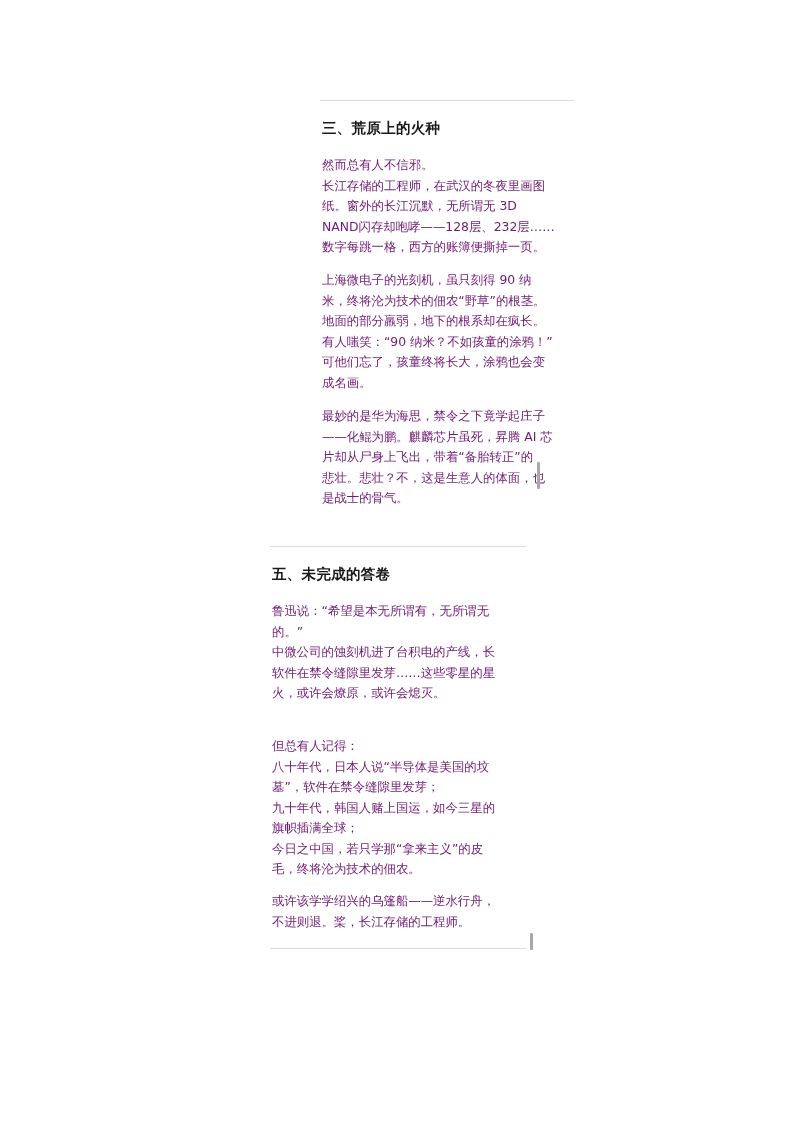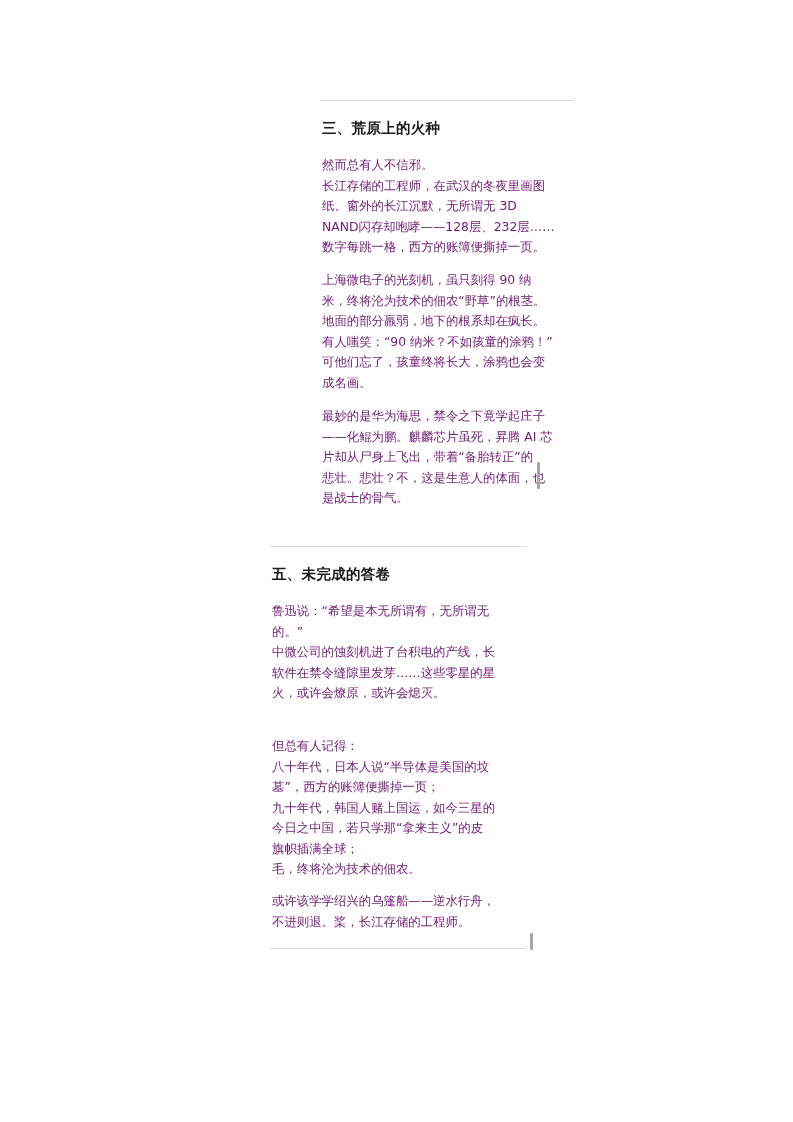--- a/index.html
+++ b/index.html
@@ -123,24 +123,24 @@
     <span class="line">鲁迅说：“希望是本无所谓有，无所谓无</span>
     <span class="line">的。”</span>
     <span class="line">中微公司的蚀刻机进了台积电的产线，长</span>
     <span class="line">软件在禁令缝隙里发芽……这些零星的星</span>
     <span class="line">火，或许会燎原，或许会熄灭。</span>
   </p>
 
   <p class="para p2">
     <span class="line">但总有人记得：</span>
     <span class="line">八十年代，日本人说“半导体是美国的坟</span>
-    <span class="line">墓”，西方的账簿便撕掉一页；</span>
+    <span class="line">墓”，软件在禁令缝隙里发芽；</span>
     <span class="line">九十年代，韩国人赌上国运，如今三星的</span>
+    <span class="line">旗帜插满全球；</span>
     <span class="line">今日之中国，若只学那“拿来主义”的皮</span>
-    <span class="line">旗帜插满全球；</span>
     <span class="line">毛，终将沦为技术的佃农。</span>
   </p>
 
   <p class="para p3">
     <span class="line">或许该学学绍兴的乌篷船——逆水行舟，</span>
     <span class="line">不进则退。桨，长江存储的工程师。</span>
   </p>
 
   <div class="divider divider-bottom"></div>
 </section>

